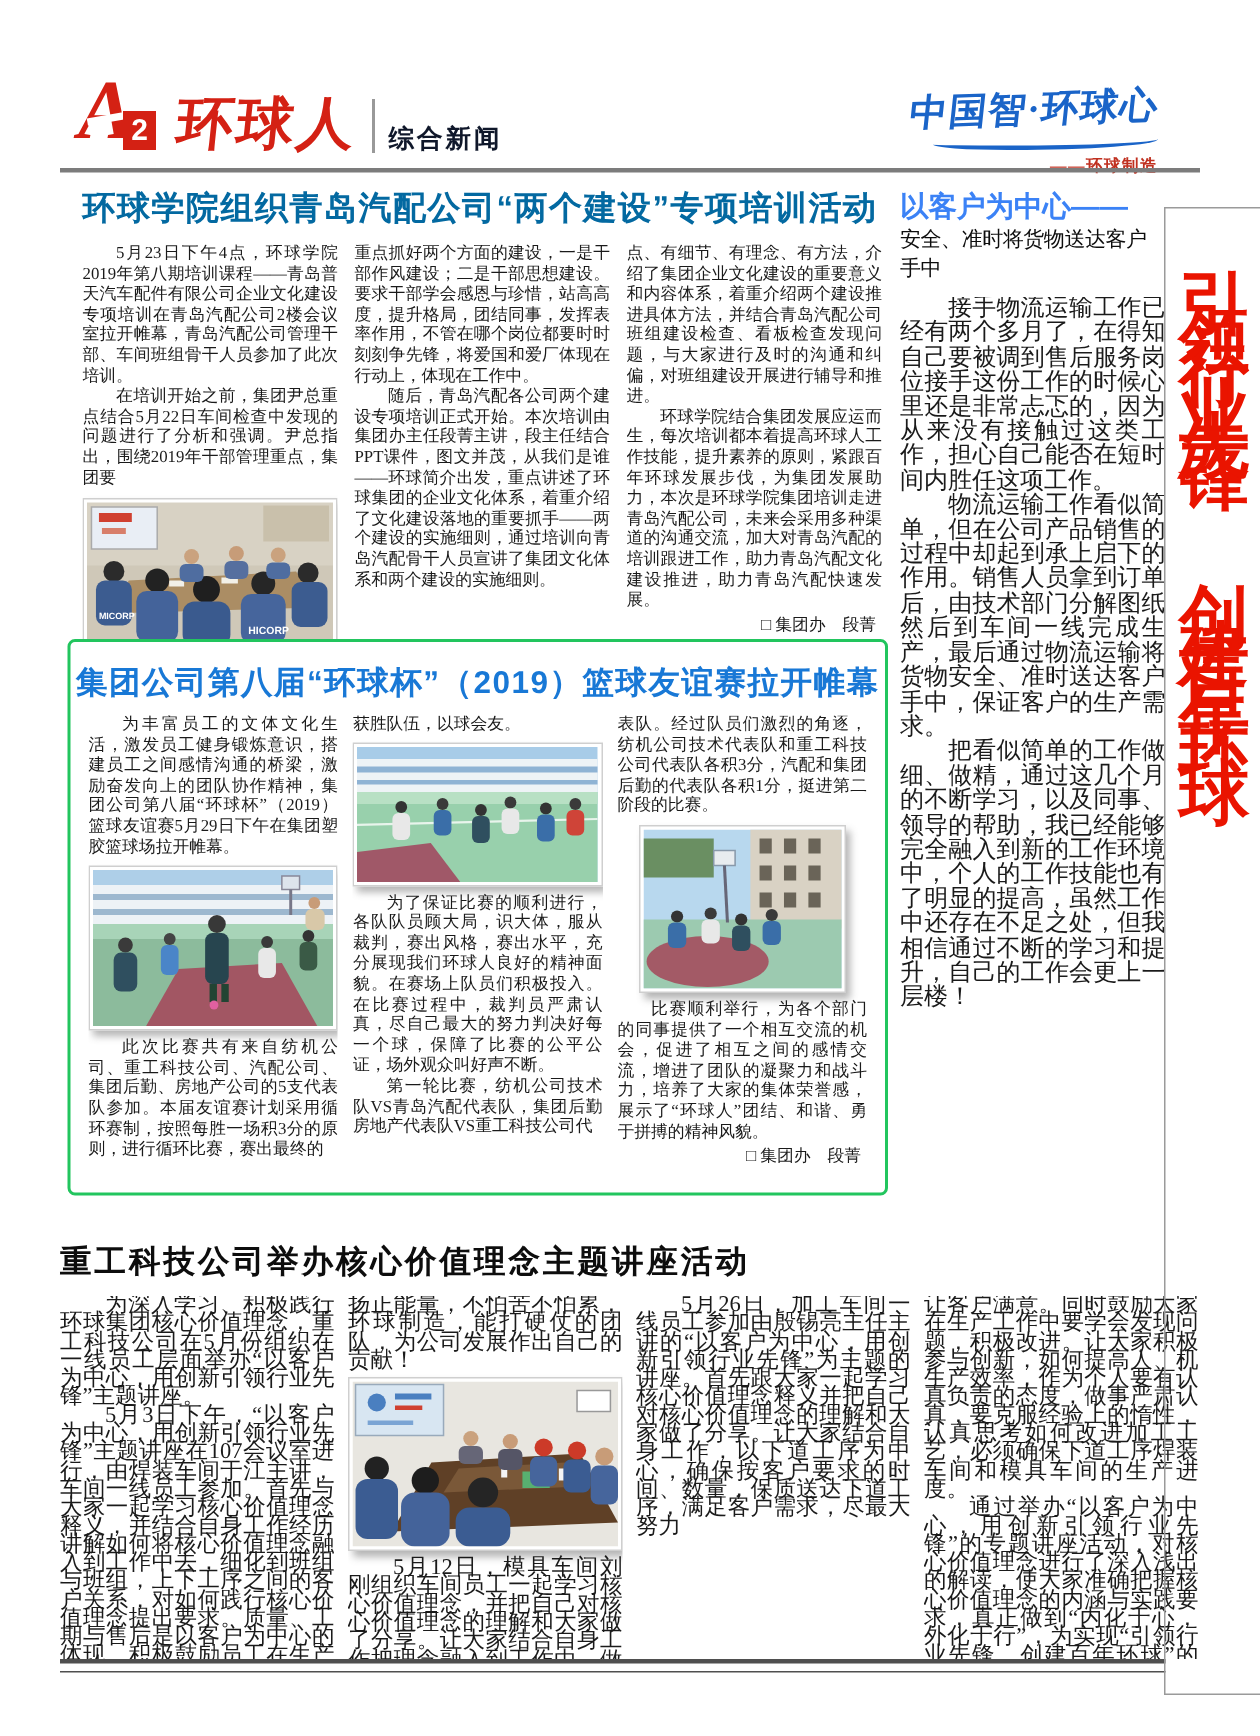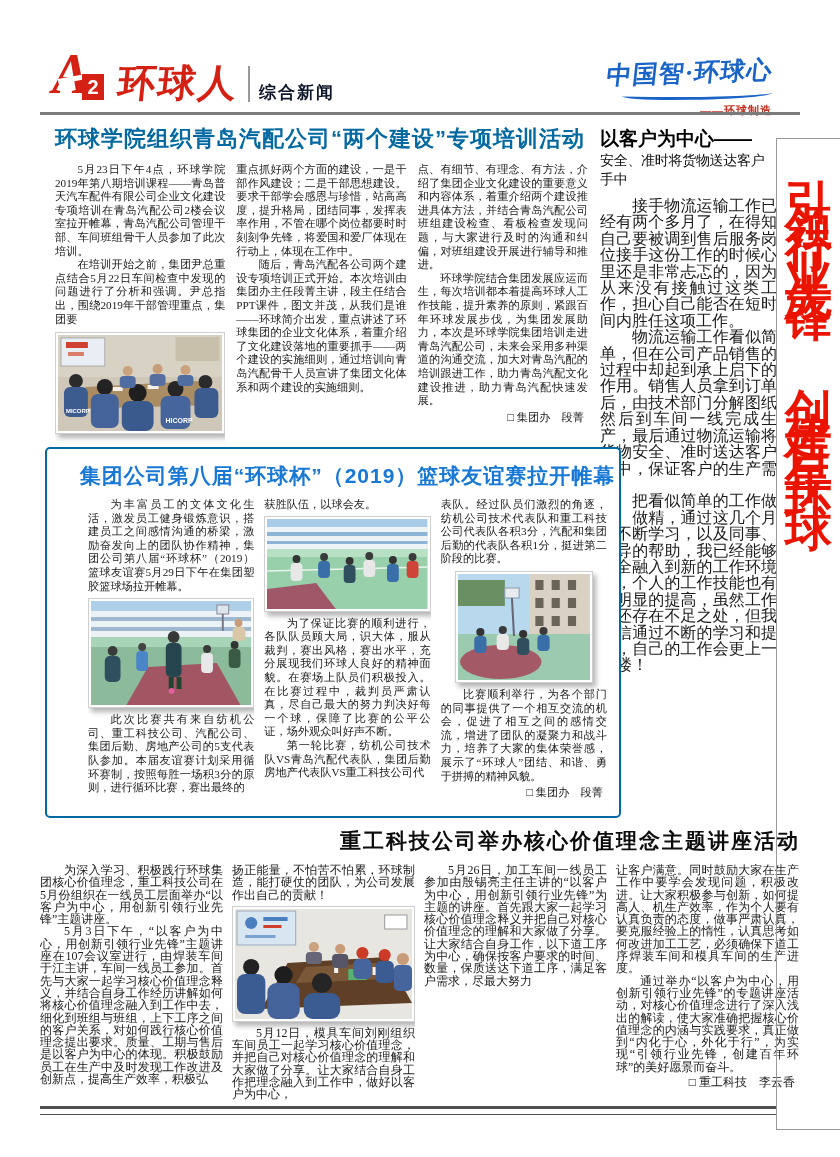--- a/index.html
+++ b/index.html
@@ -40,37 +40,37 @@
   .art1-cols{display:flex;gap:11px;margin-top:9px;}
   .art1 .col{width:171px;height:294px;overflow:hidden;font-size:11.2px;line-height:13.6px;}
 
   
   .photo{background:#fff;padding:2px;border:1px solid #cfcfcf;
          box-shadow:3px 4px 5px rgba(90,90,90,.45);}
   .photo svg{display:block;width:100%;}
 
   
   .artR{position:absolute;left:600px;top:127px;width:177px;}
-  .artR-title{font-size:19px;font-weight:bold;color:#000000;line-height:24px;}
+  .artR-title{font-size:19px;font-weight:bold;color:#3b82f6;line-height:24px;}
   .artR-sub{font-size:14px;font-weight:normal;color:#0d0d0d;line-height:19px;letter-spacing:-.3px;}
   .artR-body{margin-top:9px;font-size:16px;line-height:16.4px;height:652px;overflow:hidden;}
 
   
-  .bbox{position:absolute;left:45px;top:447px;width:543px;height:367px;
-        border:2px solid #0369a1;border-radius:5px;background:#fff;padding-left:29px;}
+  .bbox{position:absolute;left:45px;top:426px;width:543px;height:367px;
+        border:2px solid #22c55e;border-radius:5px;background:#fff;}
   .bb-title{margin-top:13px;font-size:21px;font-weight:bold;color:#1878d6;
             text-align:center;letter-spacing:1px;}
   .bb-cols{display:flex;gap:10px;padding:8px 12px 0 12px;}
   .bbox .col{width:167px;height:300px;overflow:hidden;font-size:11.2px;line-height:13.6px;}
 
   
   .art4{position:absolute;left:40px;top:827px;width:760px;}
-  .art4-title{font-size:21px;font-weight:bold;text-align:right;letter-spacing:2px;color:#0d0d0d;}
+  .art4-title{font-size:21px;font-weight:bold;text-align:left;letter-spacing:2px;color:#0d0d0d;}
   .art4-cols{display:flex;gap:9px;margin-top:9px;}
-  .art4 .col{width:183px;height:242px;overflow:hidden;font-size:12px;line-height:12.3px;}
+  .art4 .col{width:183px;height:242px;overflow:hidden;font-size:15px;line-height:12.3px;}
   .bottom-rule{position:absolute;left:40px;top:1106px;width:737px;height:5px;
                border-top:3px solid #4f4f4f;border-bottom:1px solid #4f4f4f;}
 
   
   .side-slogan{position:absolute;left:776px;top:138px;width:64px;height:990px;
                border:1px solid #9a9a9a;border-right:none;display:flex;justify-content:center;}
   .vtext{writing-mode:vertical-rl;text-orientation:upright;font-weight:bold;color:#ea1400;
          font-size:47px;letter-spacing:23px;line-height:60px;margin-top:4px;
          font-family:"Liberation Serif","DejaVu Serif",serif;}
 </style>

